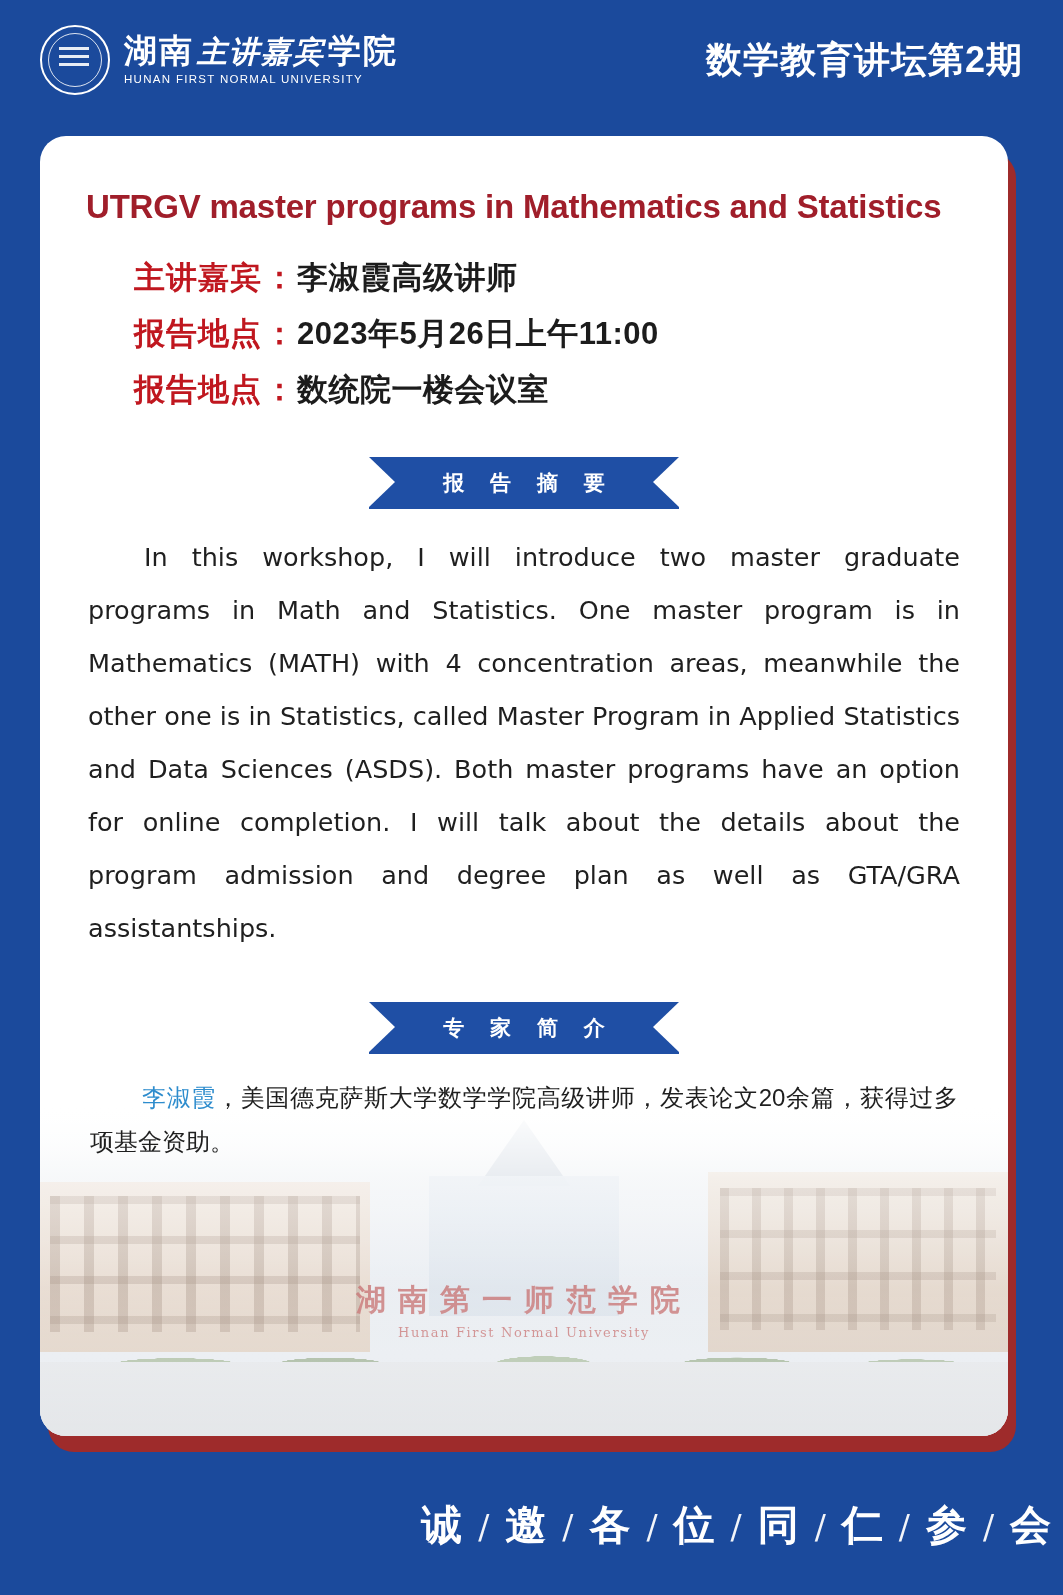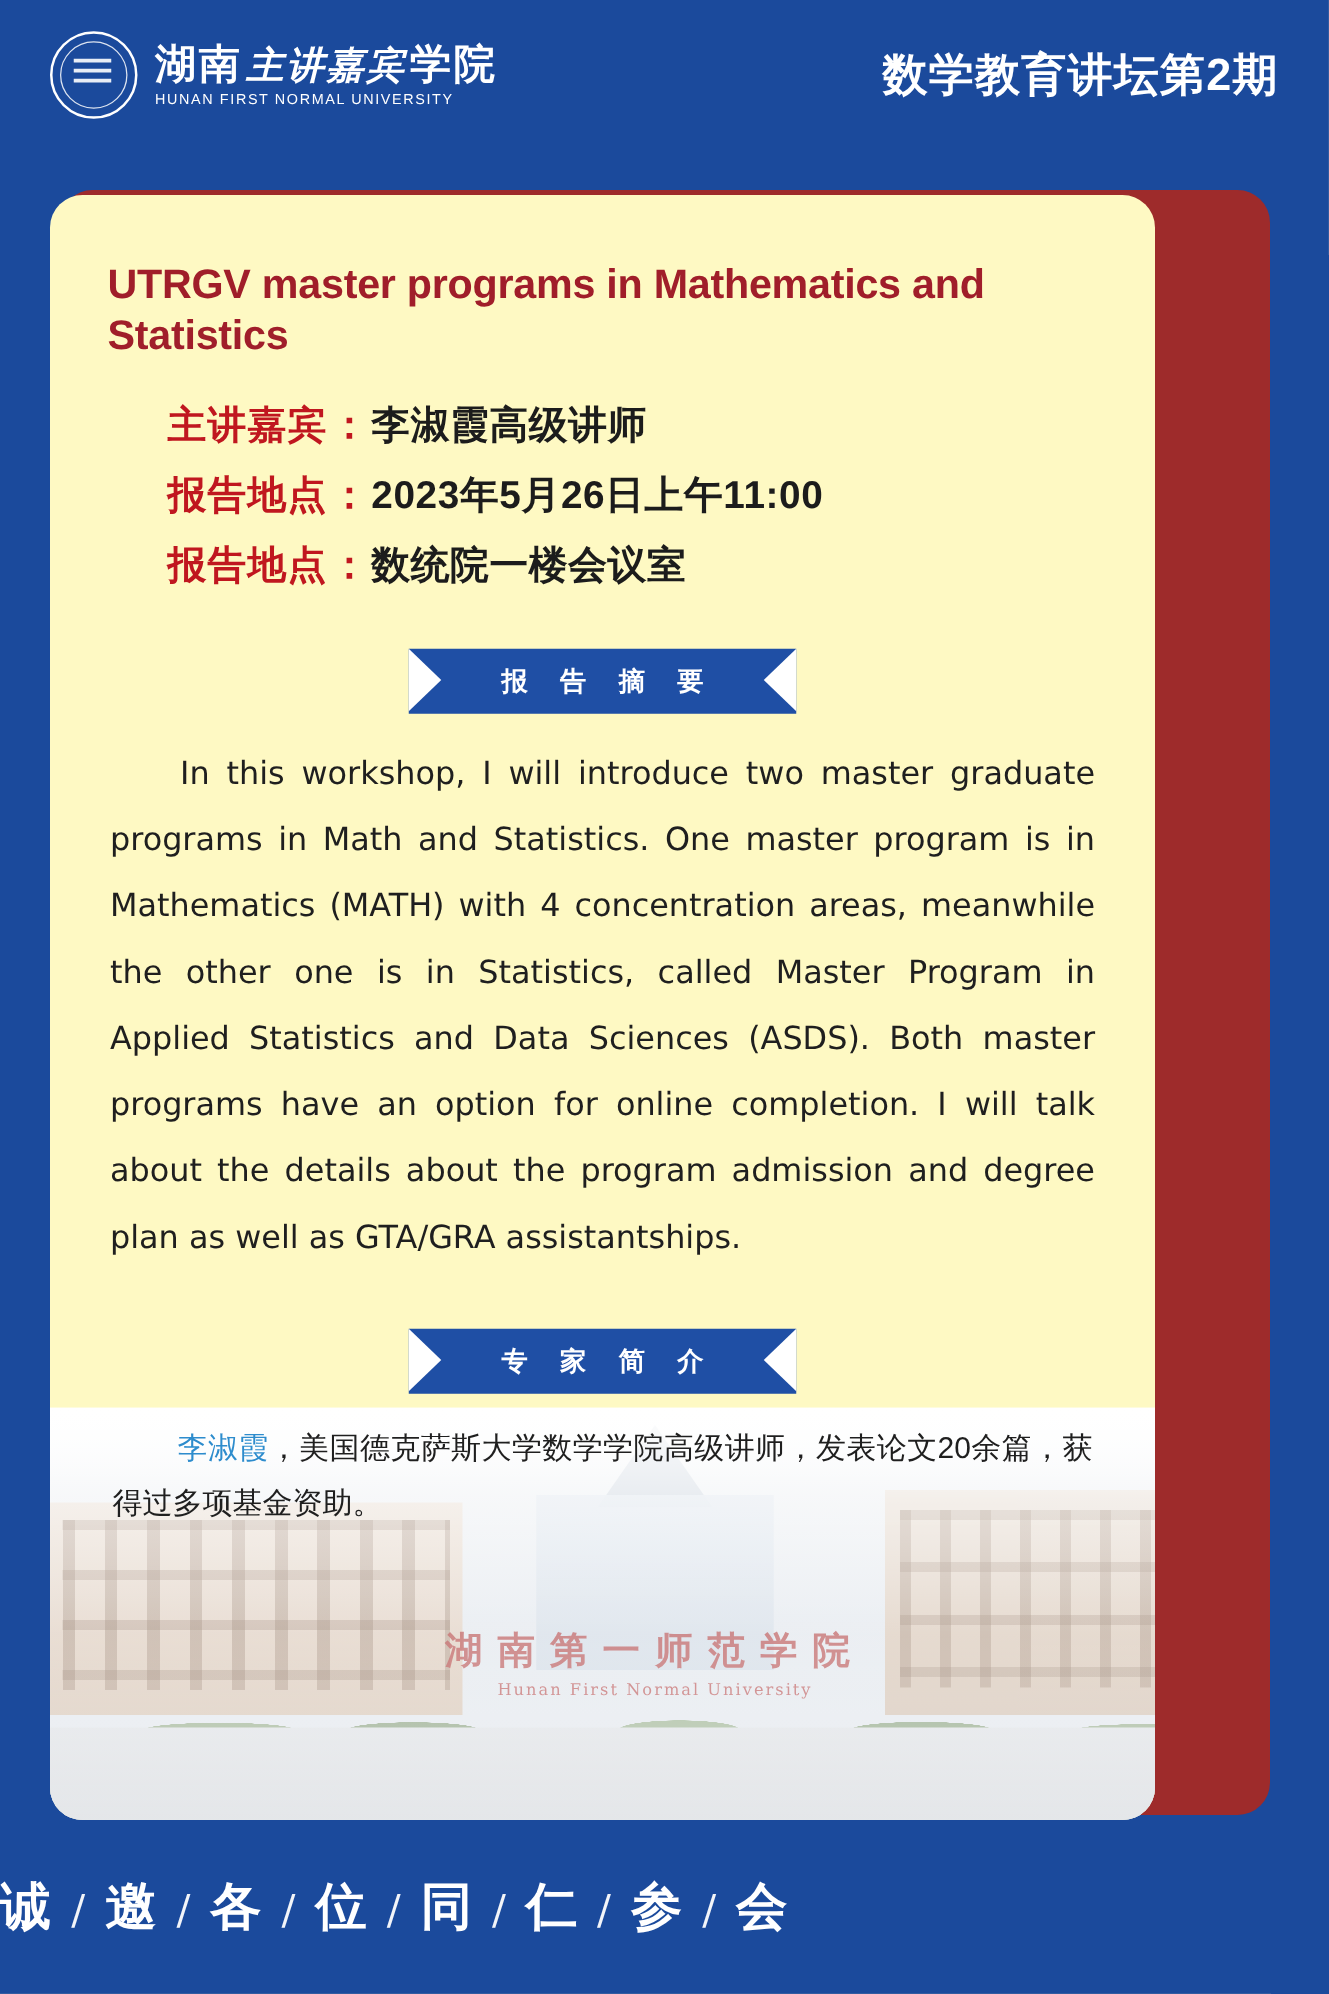--- a/index.html
+++ b/index.html
@@ -105,24 +105,24 @@
     left: 48px;
     top: 152px;
     width: 968px;
     height: 1300px;
     border-radius: 26px;
     background: #9e2b2b;
   }
   .card {
     position: absolute;
     left: 40px;
-    top: 156px;
-    width: 884px;
+    top: 136px;
+    width: 968px;
     height: 1300px;
-    background: #fef9c3;
+    background: #ffffff;
     border-radius: 26px;
     overflow: hidden;
   }
   
   .campus {
     position: absolute;
     left: 0; bottom: 0;
     width: 968px;
     height: 330px;
     overflow: hidden;
@@ -322,21 +322,21 @@
   }
 
   
   .footer {
     position: absolute;
     left: 0; bottom: 0;
     width: 1063px;
     height: 140px;
     display: flex;
     align-items: center;
-    justify-content: flex-start;
+    justify-content: flex-end;
   }
   .footer-text {
     color: #ffffff;
     font-size: 41px;
     font-weight: bold;
     letter-spacing: 12px;
     font-family: "DejaVu Serif", "Liberation Serif", serif;
     white-space: nowrap;
   }
   .footer-text .sep {

